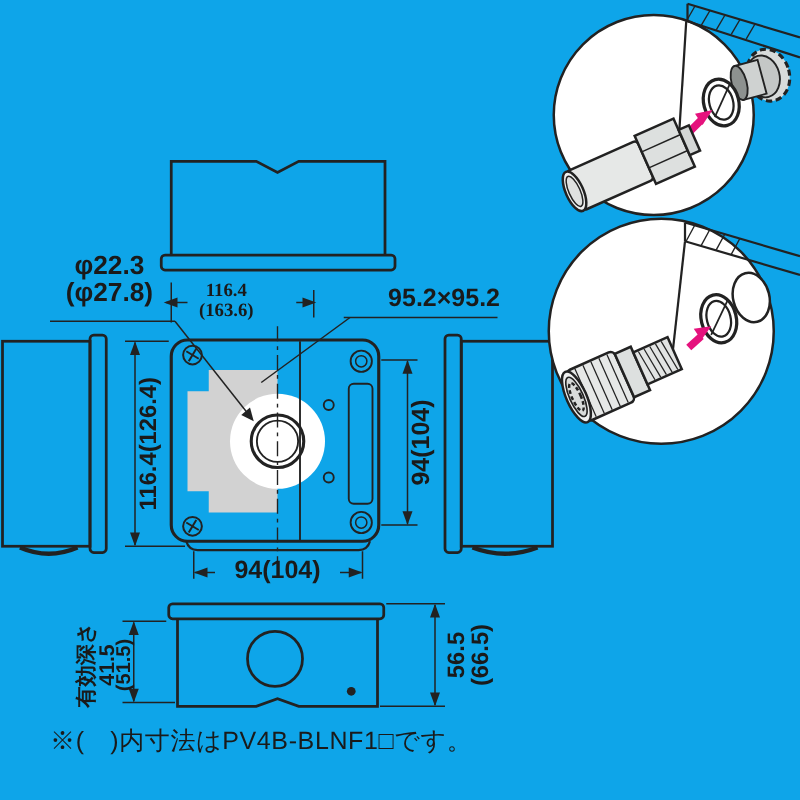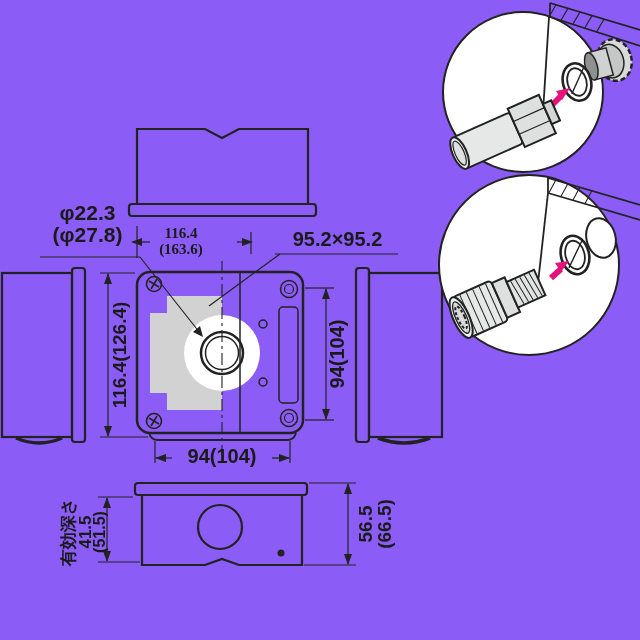--- a/index.html
+++ b/index.html
@@ -1,17 +1,17 @@
 <!DOCTYPE html>
 <html><head>
 <meta charset="utf-8">
 <style>
   html,body{margin:0;padding:0;background:#ffffff;}
   .canvas{
-    position:relative;width:640px;height:640px;background:#8b5cf6;
+    position:relative;width:640px;height:640px;background:#0ea5e9;
     font-family:"Liberation Sans",sans-serif;color:#1a1a1a;overflow:hidden;
   }
   .canvas svg{position:absolute;left:0;top:0;}
   .lbl{
     position:absolute;font-weight:bold;color:#1a1a1a;text-align:center;
     line-height:1.06;white-space:nowrap;
   }
   .vtext{transform:rotate(-90deg);}
   .note{
     position:absolute;font-weight:normal;color:#1a1a1a;white-space:nowrap;
@@ -244,29 +244,30 @@
   <div class="lbl" style="left:40px;top:202px;width:95px;font-size:21px;">
     <span>φ22.3</span><br>
     <span>(φ27.8)</span>
   </div>
 
   <div class="lbl" style="left:131px;top:226px;width:100px;font-size:15px;font-family:Liberation Serif, serif;">
     <span>116.4</span><br>
     <span>(163.6)</span>
   </div>
 
-  <div class="lbl" style="left:275px;top:229px;width:125px;font-size:20px;">95.2×95.2</div>
+  <div class="lbl" style="left:275px;top:229px;width:125px;font-size:20px;text-align:right;">95.2×95.2</div>
 
   <div class="lbl vtext" style="left:40px;top:345px;width:160px;height:20px;font-size:19px;">116.4(126.4)</div>
 
   <div class="lbl vtext" style="left:277px;top:344px;width:120px;height:20px;font-size:20px;">94(104)</div>
 
   <div class="lbl" style="left:172px;top:446px;width:100px;font-size:20px;">94(104)</div>
 
   <div class="lbl vtext" style="left:23px;top:524px;width:90px;height:16px;font-size:17px;">有効深さ</div>
   <div class="lbl vtext" style="left:54px;top:524px;width:62px;height:16px;font-size:17px;">41.5</div>
   <div class="lbl vtext" style="left:65px;top:524px;width:70px;height:16px;font-size:16px;">(51.5)</div>
 
   <div class="lbl vtext" style="left:336px;top:514px;width:60px;height:20px;font-size:19px;">56.5</div>
   <div class="lbl vtext" style="left:349px;top:514px;width:72px;height:20px;font-size:19px;">(66.5)</div>
 
+  <div class="note" style="left:40px;top:579px;font-size:20px;">※(　)内寸法はPV4B-BLNF1□です。</div>
 
 </div>
 
 </body></html>

